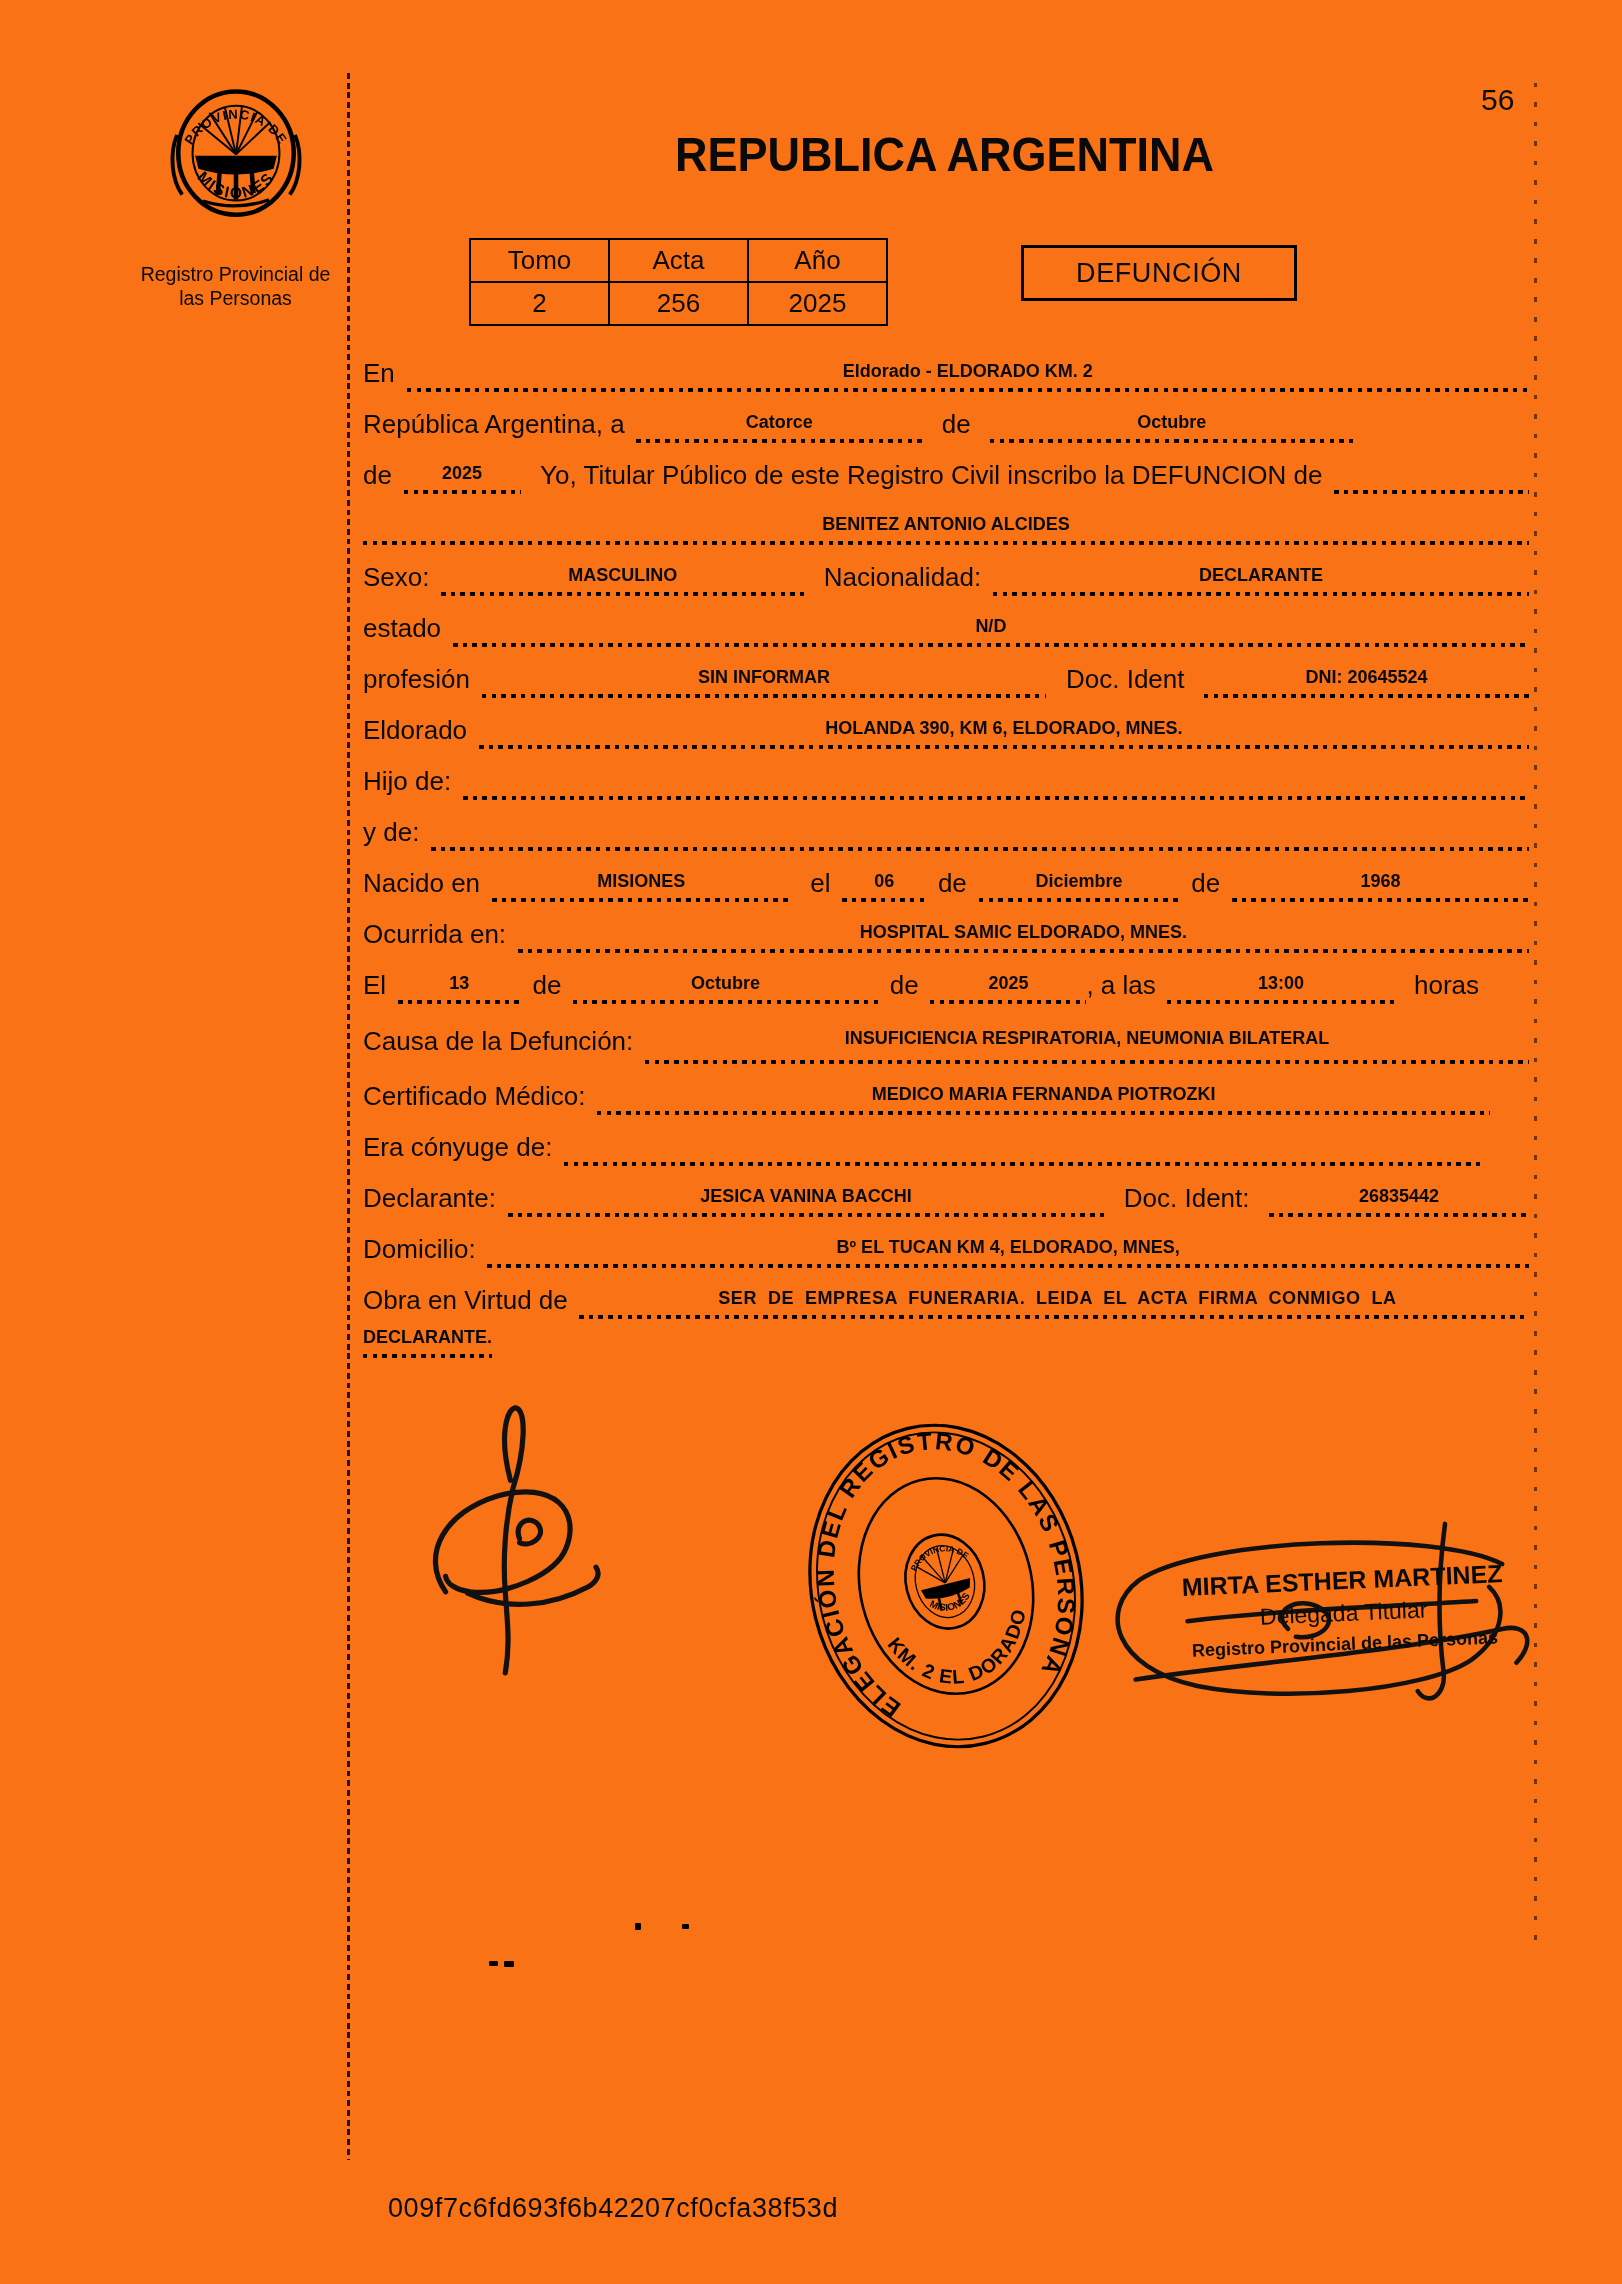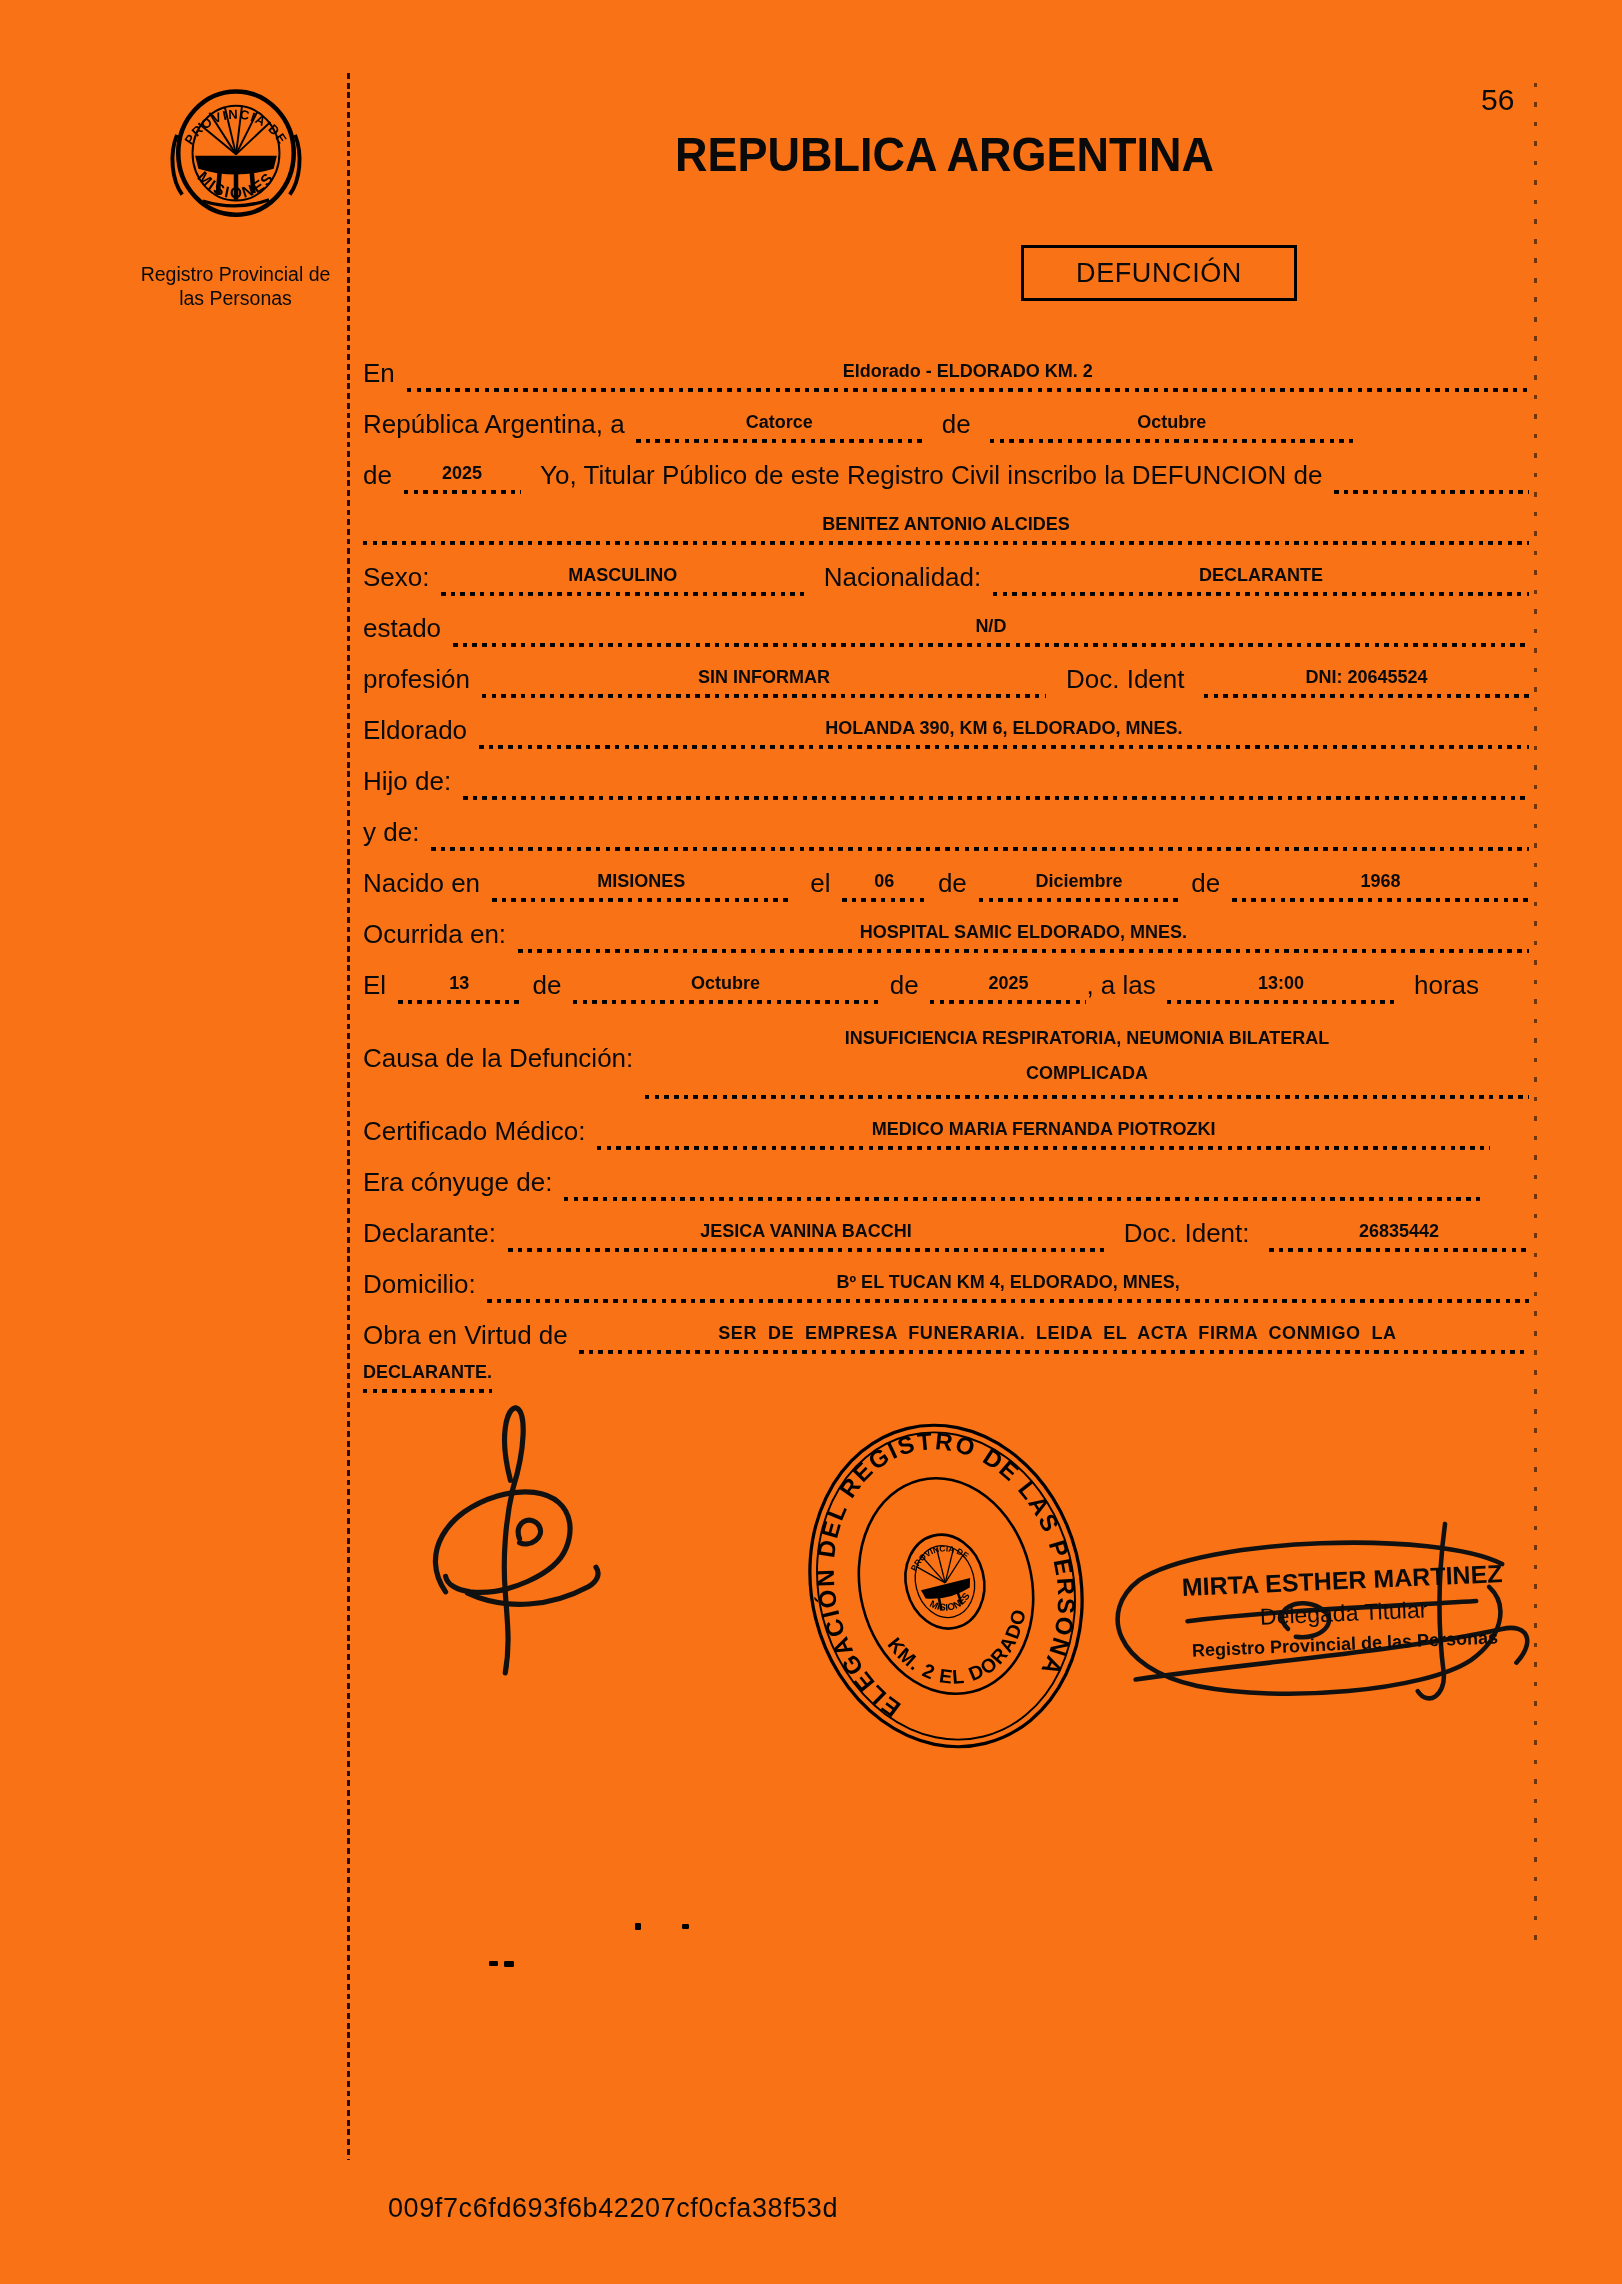--- a/index.html
+++ b/index.html
@@ -118,20 +118,34 @@
       </text>
     </svg>
     <div class="logo-caption">
       <div>Registro Provincial de</div>
       <div>las Personas</div>
     </div>
   </div>
 
   <div class="doc-title">REPUBLICA ARGENTINA</div>
 
+  <table class="ref-table">
+    <tbody>
+        <tr>
+      <td>Tomo</td>
+      <td>Acta</td>
+      <td>Año</td>
+    </tr>
+    <tr>
+      <td>2</td>
+      <td>256</td>
+      <td>2025</td>
+    </tr>
+  </tbody>
+    </table>
 
   <div class="defuncion-box">DEFUNCIÓN</div>
 
   <div class="form">
 
     <div class="row">
       <span class="lbl">En</span>
       <span class="field grow gap-s">
         <span class="val">Eldorado - ELDORADO KM. 2</span>
       </span>
@@ -252,21 +266,20 @@
       <span class="field gap-s" style="width:227px">
         <span class="val">13:00</span>
       </span>
       <span class="lbl gap-m">horas</span>
     </div>
 
     <div class="row">
       <span class="lbl" style="align-self:center">Causa de la Defunción:</span>
       <span class="field grow gap-s two-line">
         <span class="val" style="display:block">INSUFICIENCIA RESPIRATORIA, NEUMONIA BILATERAL</span>
-        <span class="val" style="display:block">COMPLICADA</span>
       </span>
     </div>
 
     <div class="row">
       <span class="lbl">Certificado Médico:</span>
       <span class="field grow gap-s" style="margin-right:39px">
         <span class="val">MEDICO MARIA FERNANDA PIOTROZKI</span>
       </span>
     </div>
 

